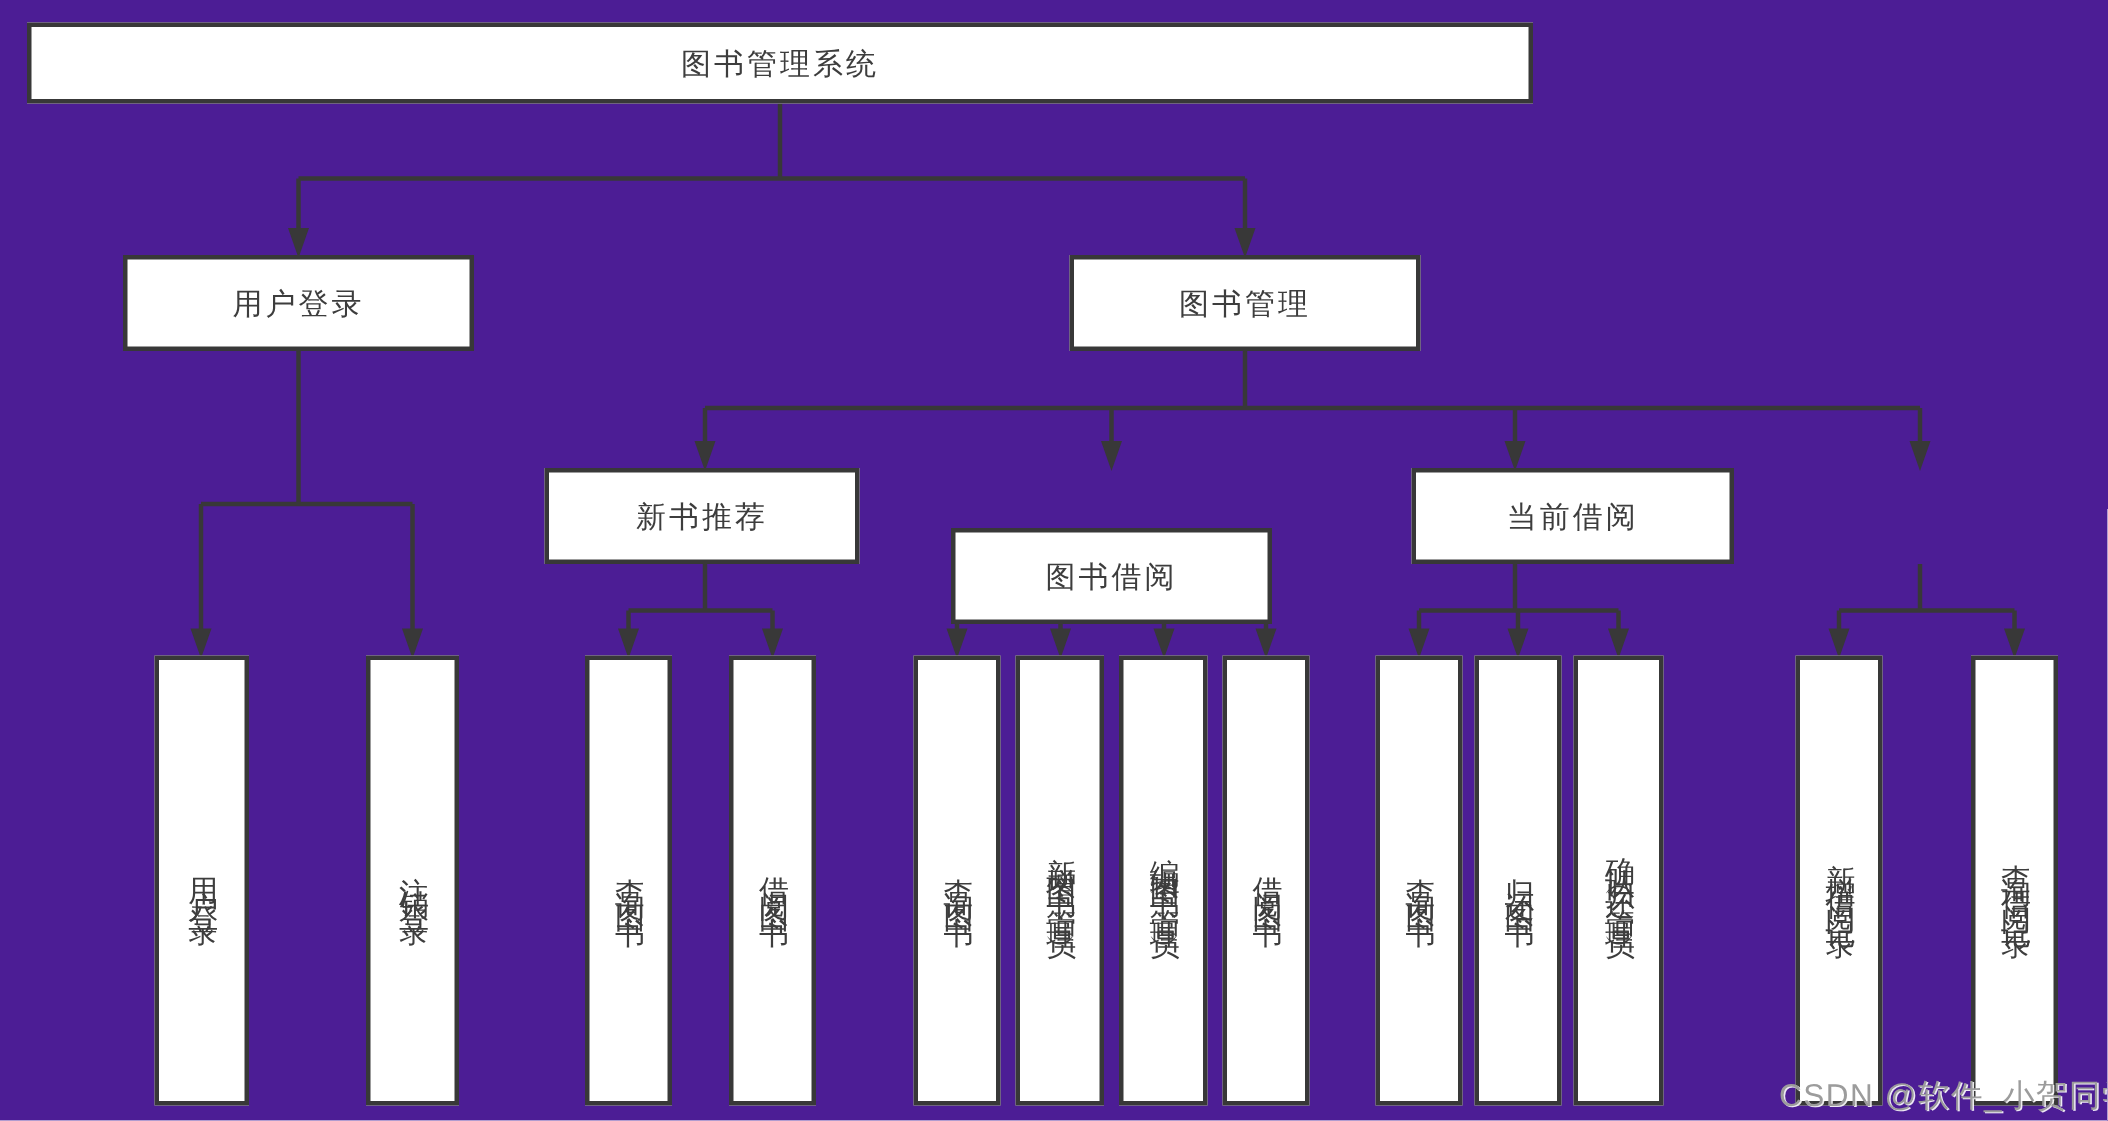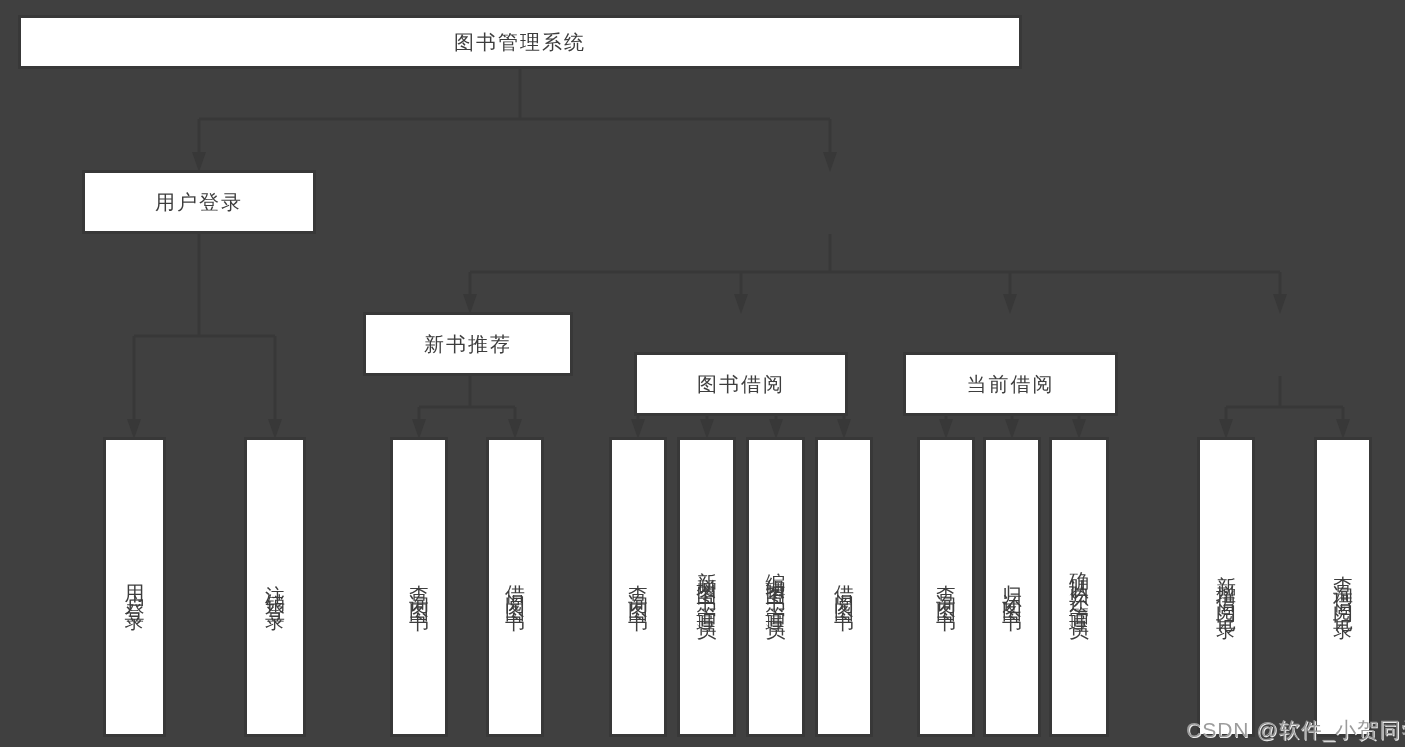--- a/index.html
+++ b/index.html
@@ -1,20 +1,20 @@
 <!DOCTYPE html>
 <html><head>
 <meta charset="utf-8">
 <style>
   html, body { margin: 0; padding: 0; background: #ffffff; }
   #stage {
     position: relative;
     width: 1405px;
     height: 747px;
-    background: #404040;
+    background: #4c1d95;
     overflow: hidden;
     font-family: "Liberation Sans", "DejaVu Sans", sans-serif;
   }
   svg.connectors {
     position: absolute;
     left: 0; top: 0;
     width: 1405px; height: 747px;
     z-index: 0;
   }
   .node {
@@ -40,21 +40,21 @@
   .v span.long { letter-spacing: 7px; }
 
   
   #root   { left: 18px;  top: 15px;  width: 1004px; height: 54px; }
   
   #b-login  { left: 82px;  top: 170px; width: 234px; height: 64px; }
   #b-manage { left: 713px; top: 170px; width: 234px; height: 64px; }
   
   #s0 { left: 363px;  top: 312px; width: 210px; height: 64px; }
   #s1 { left: 634px;  top: 312px; width: 214px; height: 64px; margin-top: 40px; }
-  #s2 { left: 903px;  top: 312px; width: 215px; height: 64px; margin-top: 40px; }
+  #s2 { left: 941px;  top: 312px; width: 215px; height: 64px; }
   #s3 { left: 1173px; top: 312px; width: 215px; height: 64px; }
   
   .leaf { top: 437px; height: 300px; }
   #l0  { left: 103px;  width: 63px; }
   #l1  { left: 244px;  width: 62px; }
   #l2  { left: 390px;  width: 58px; }
   #l3  { left: 486px;  width: 58px; }
   #l4  { left: 609px;  width: 58px; }
   #l5  { left: 677px;  width: 59px; }
   #l6  { left: 746px;  width: 59px; }
@@ -143,20 +143,21 @@
       <polygon points="1005,419 1019,419 1012,439"></polygon>
       <polygon points="1072,419 1086,419 1079,439"></polygon>
       <polygon points="1219,419 1233,419 1226,439"></polygon>
       <polygon points="1336,419 1350,419 1343,439"></polygon>
     </g>
   </svg>
 
   <div class="node h" id="root">图书管理系统</div>
 
   <div class="node h" id="b-login">用户登录</div>
+  <div class="node h" id="b-manage">图书管理</div>
 
   <div class="node h" id="s0">新书推荐</div>
   <div class="node h" id="s1">图书借阅</div>
   <div class="node h" id="s2">当前借阅</div>
 
   <div class="node v leaf" id="l0">
     <span>用户登录</span>
   </div>
   <div class="node v leaf" id="l1">
     <span>注销登录</span>

